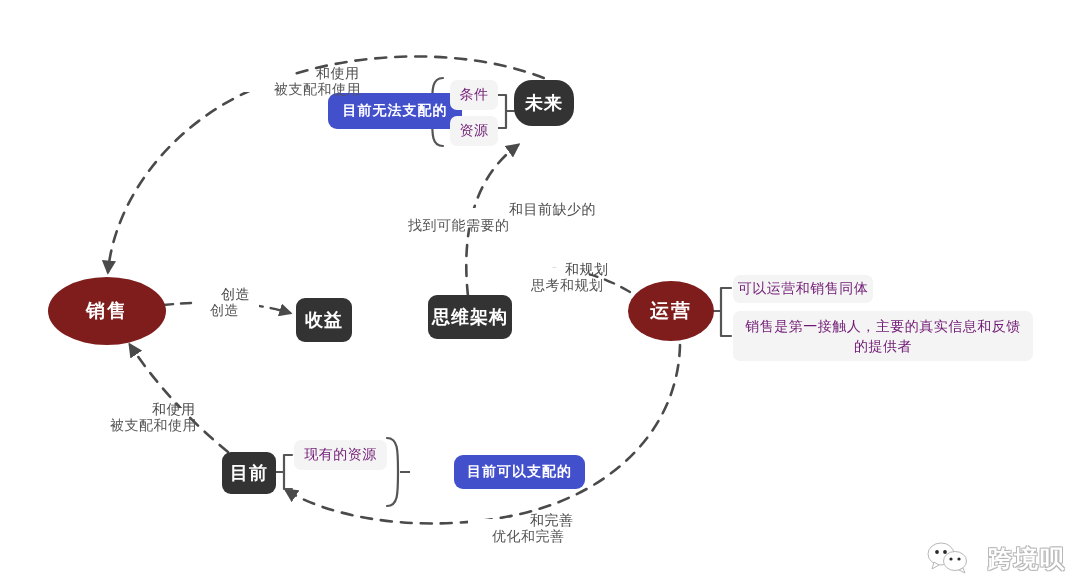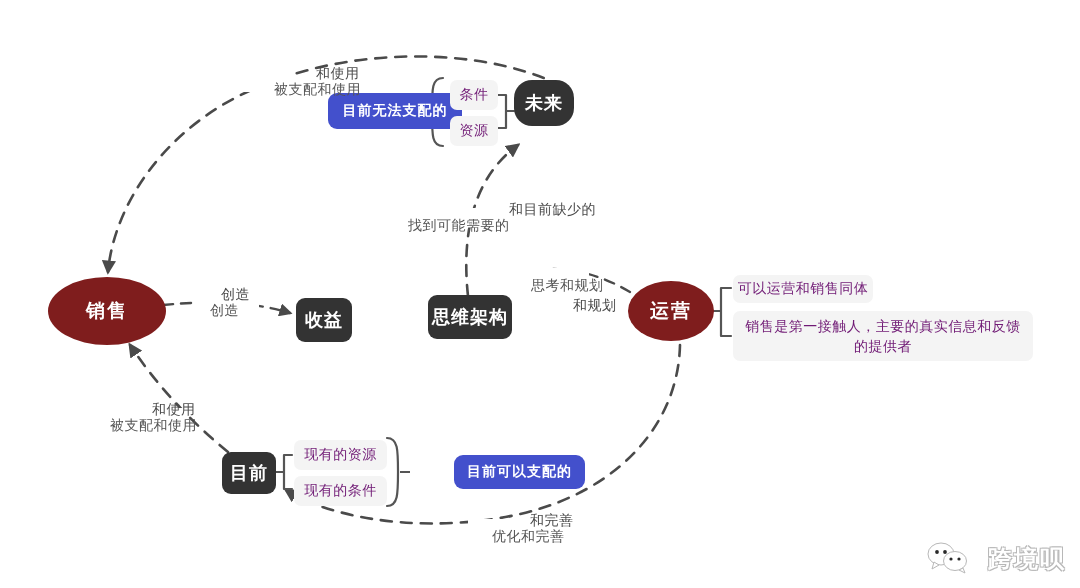--- a/index.html
+++ b/index.html
@@ -190,40 +190,39 @@
   <div class="node red" style="left:628px; top:281px; width:86px; height:60px;">运营</div>
 
   <div class="node chip" style="left:733px; top:275px; width:140px; height:28px;">可以运营和销售同体</div>
 
   <div class="node chip wide" style="left:733px; top:311px; width:300px; height:50px;">销售是第一接触人，主要的真实信息和反馈的提供者</div>
 
   <div class="node dark" style="left:222px; top:452px; width:54px; height:42px;">目前</div>
 
   <div class="node chip" style="left:294px; top:440px; width:93px; height:30px;">现有的资源</div>
 
-  <div class="node chip" style="left:294px; top:476px; width:93px; height:30px;">现有的条件</div>
 
   <div class="node blue" style="left:414px; top:455px; width:131px; height:34px;">目前可以支配的</div>
 
   <div class="edge-label" style="left:196px; top:65px;">
     <span class="lbl-bg"></span>
     <span class="lbl-text">被支配和使用</span>
     <span class="lbl-dup" style="left:120px;">和使用</span>
   </div>
 
   <div class="edge-label" style="left:323px; top:201px;">
     <span class="lbl-bg" style="width:165px;"></span>
     <span class="lbl-text" style="padding-left:85px;">找到可能需要的</span>
     <span class="lbl-dup" style="left:186px;">和目前缺少的</span>
   </div>
 
   <div class="edge-label" style="left:505px; top:261px;text-align:center;">
     <span class="lbl-bg" style="width:84px;"></span>
     <span class="lbl-text" style="padding-left:26px;">思考和规划</span>
-    <span class="lbl-dup" style="left:68px;margin-top:36px;">和规划</span>
+    <span class="lbl-dup" style="left:60px;">和规划</span>
   </div>
 
   <div class="edge-label" style="left:197px; top:286px;">
     <span class="lbl-bg" style="width:62px;"></span>
     <span class="lbl-text" style="padding-left:13px;">创造</span>
     <span class="lbl-dup" style="left:24px;">创造</span>
   </div>
 
   <div class="edge-label" style="left:96px; top:401px;">
     <span class="lbl-bg" style="width:90px;"></span>

